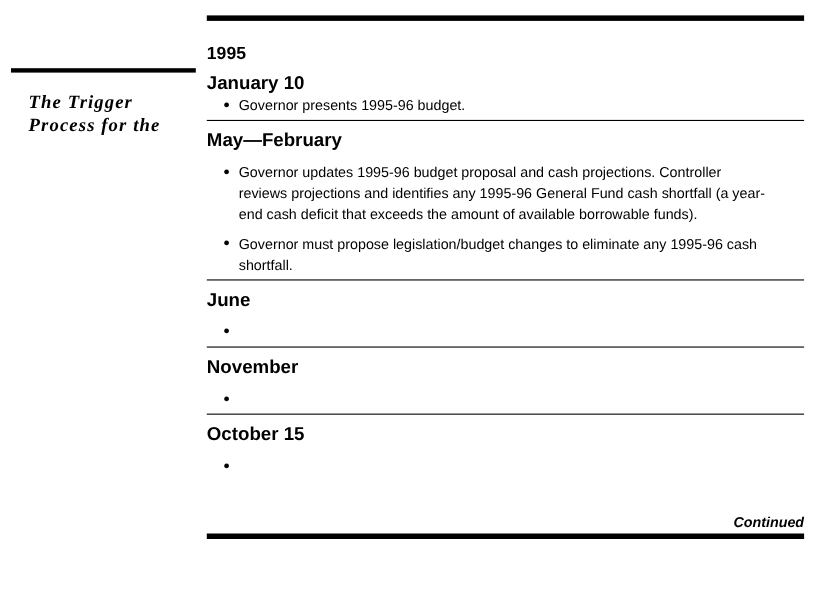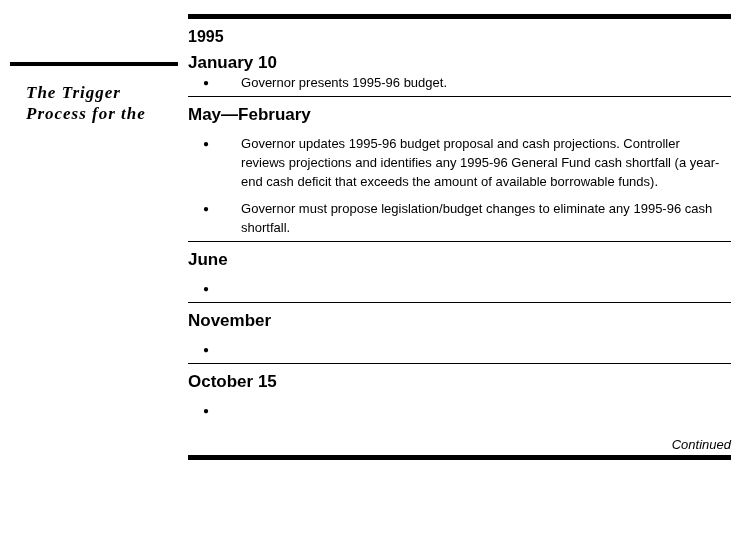--- a/index.html
+++ b/index.html
@@ -22,47 +22,46 @@
     font-style:italic; font-weight:bold;
     font-size:17px; line-height:21px;
     letter-spacing:1px;
     white-space:nowrap;
   }
 
   
   .main-col { position:absolute; left:188px; top:14px; width:543px; }
   .bar { height:5px; background:#000; }
   .year {
-    margin:10px 0 0 0;
+    margin:23px 0 0 0;
     font-size:16px; line-height:16px; font-weight:bold;
   }
   .sec-heading {
     margin:10px 0 0 0;
     font-size:17px; line-height:15px; font-weight:bold;
   }
   .event-list { list-style:none; margin:12px 0 0 0; padding:0; }
   .event-list.compact { margin-top:3px; }
   .event-item { display:flex; padding-left:15px; }
   .event-item + .event-item { margin-top:8px; }
   .bullet {
     flex:0 0 auto;
     font-size:10px; line-height:19px;
     margin-right:8px;
   }
   .event-text {
     font-size:13px; line-height:19px;
     max-width:485px;
-    margin-left:24px;
   }
   .divider { border:0; border-top:1.5px solid #000; margin:4px 0 0 0; height:0; }
   .continued {
-    margin:18px 0 0 0;
+    margin:35px 0 0 0;
     text-align:right;
     font-size:13px; line-height:14px;
-    font-weight:normal; font-style:italic;
+    font-weight:bold; font-style:italic;
   }
   .bottom-bar { margin-top:3px; height:5px; background:#000; }
 </style>
 </head>
 <body>
 
 <div class="page">
 
   <aside class="margin-note">
     <div class="side-rule"></div>

